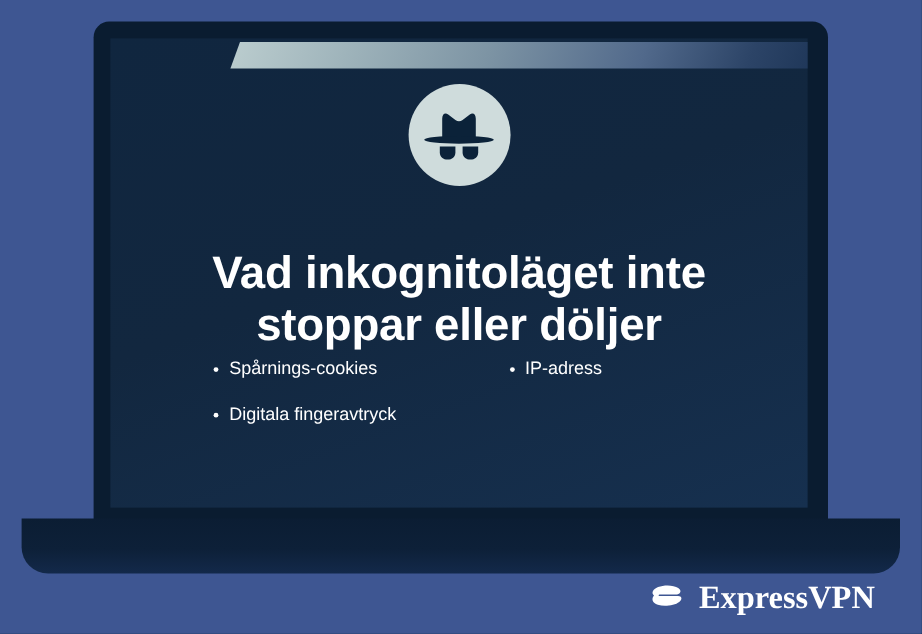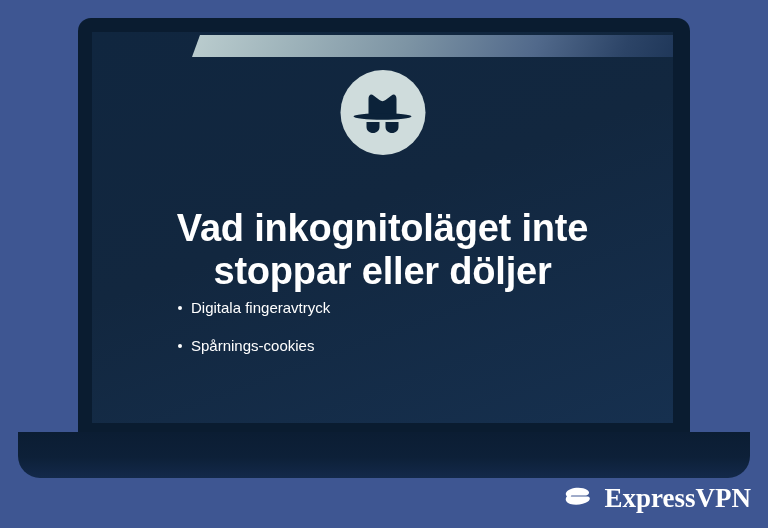--- a/index.html
+++ b/index.html
@@ -131,21 +131,21 @@
     top: 8px;
     width: 4px;
     height: 4px;
     border-radius: 50%;
     background: #ffffff;
   }
 
   
   .brand {
     position: absolute;
-    right: 17px;
+    right: 39px;
     bottom: 13px;
     display: flex;
     align-items: center;
     gap: 9px;
   }
   .brand-mark { display: block; }
   .brand-word {
     color: #ffffff;
     font-family: "Liberation Serif", serif;
     font-size: 27px;
@@ -178,25 +178,26 @@
 
           <path d="M33 31 L46 31 L46 36 C46 39.6 43.1 42 39.5 42 C35.9 42 33 39.6 33 36 Z" fill="#0b2239"></path>
         </svg>
       </div>
 
       <h1 class="deck-title">Vad inkognitoläget inte stoppar eller döljer</h1>
 
       <div class="bullet-columns">
 
         <div class="bullet-col col-left">
+          <div class="bullet-item">Spårnings-cookies</div>
           <div class="bullet-item">Digitala fingeravtryck</div>
-          <div class="bullet-item">Spårnings-cookies</div>
         </div>
 
         <div class="bullet-col col-right">
+          <div class="bullet-item">IP-adress</div>
         </div>
 
       </div>
     </div>
   </div>
 
   <div class="laptop-base"></div>
 
   <div class="brand">
     <svg class="brand-mark" width="34" height="34" viewBox="0 0 34 34" aria-hidden="true">

